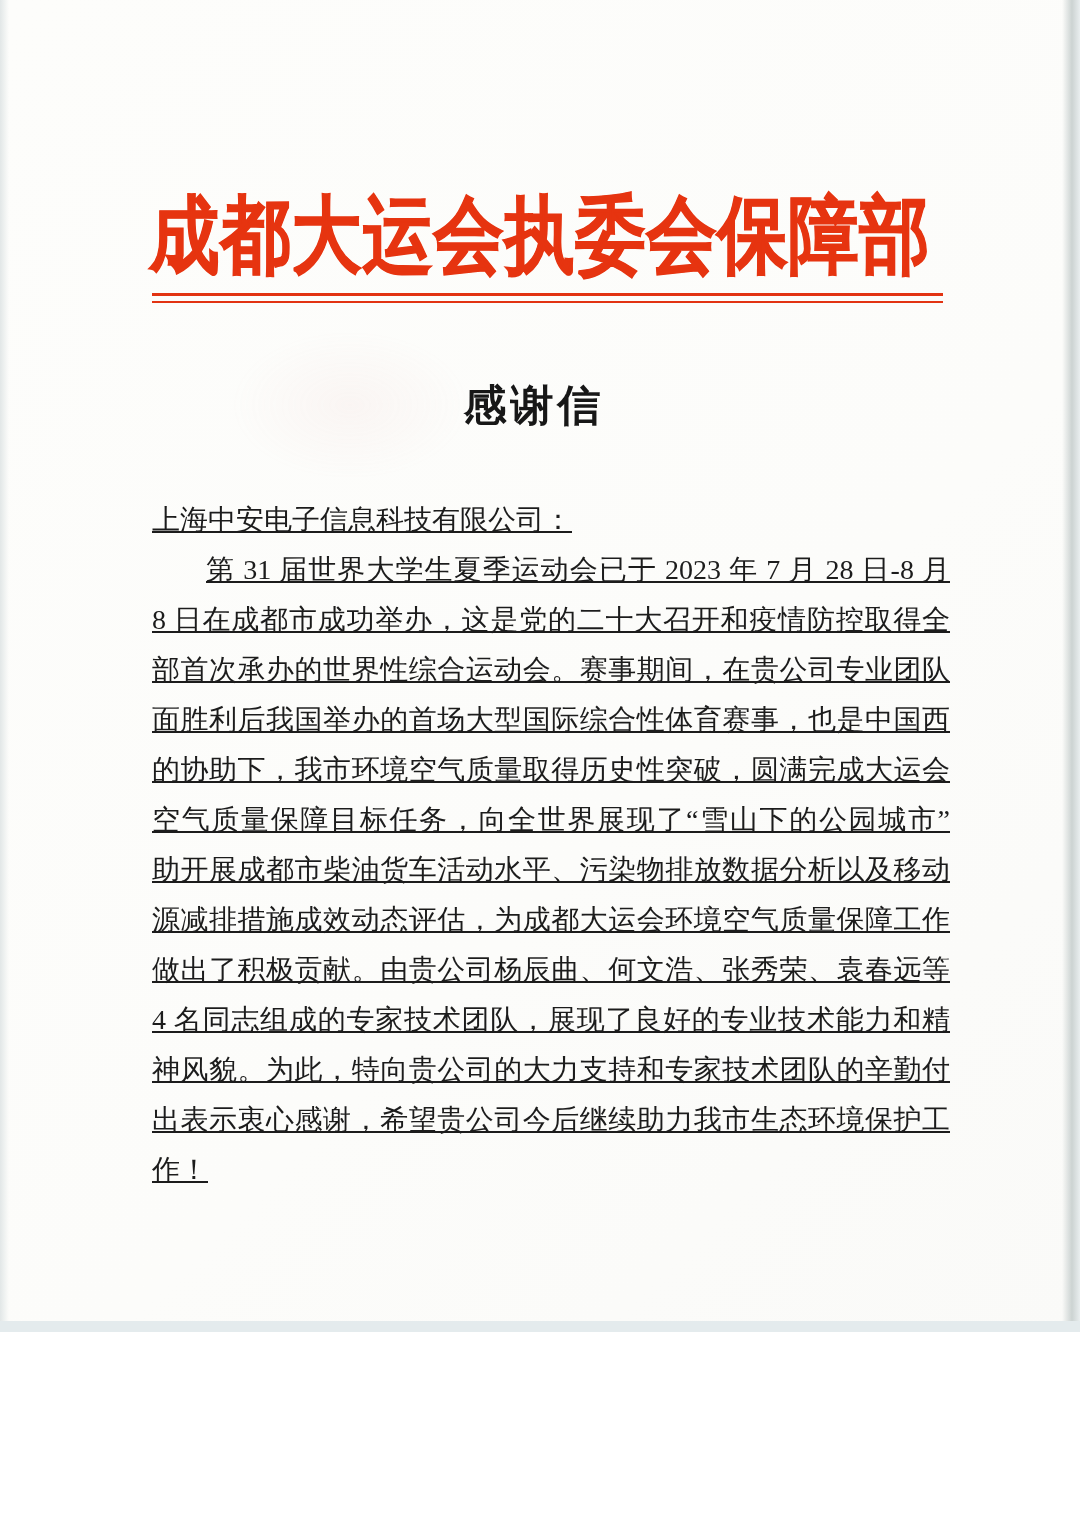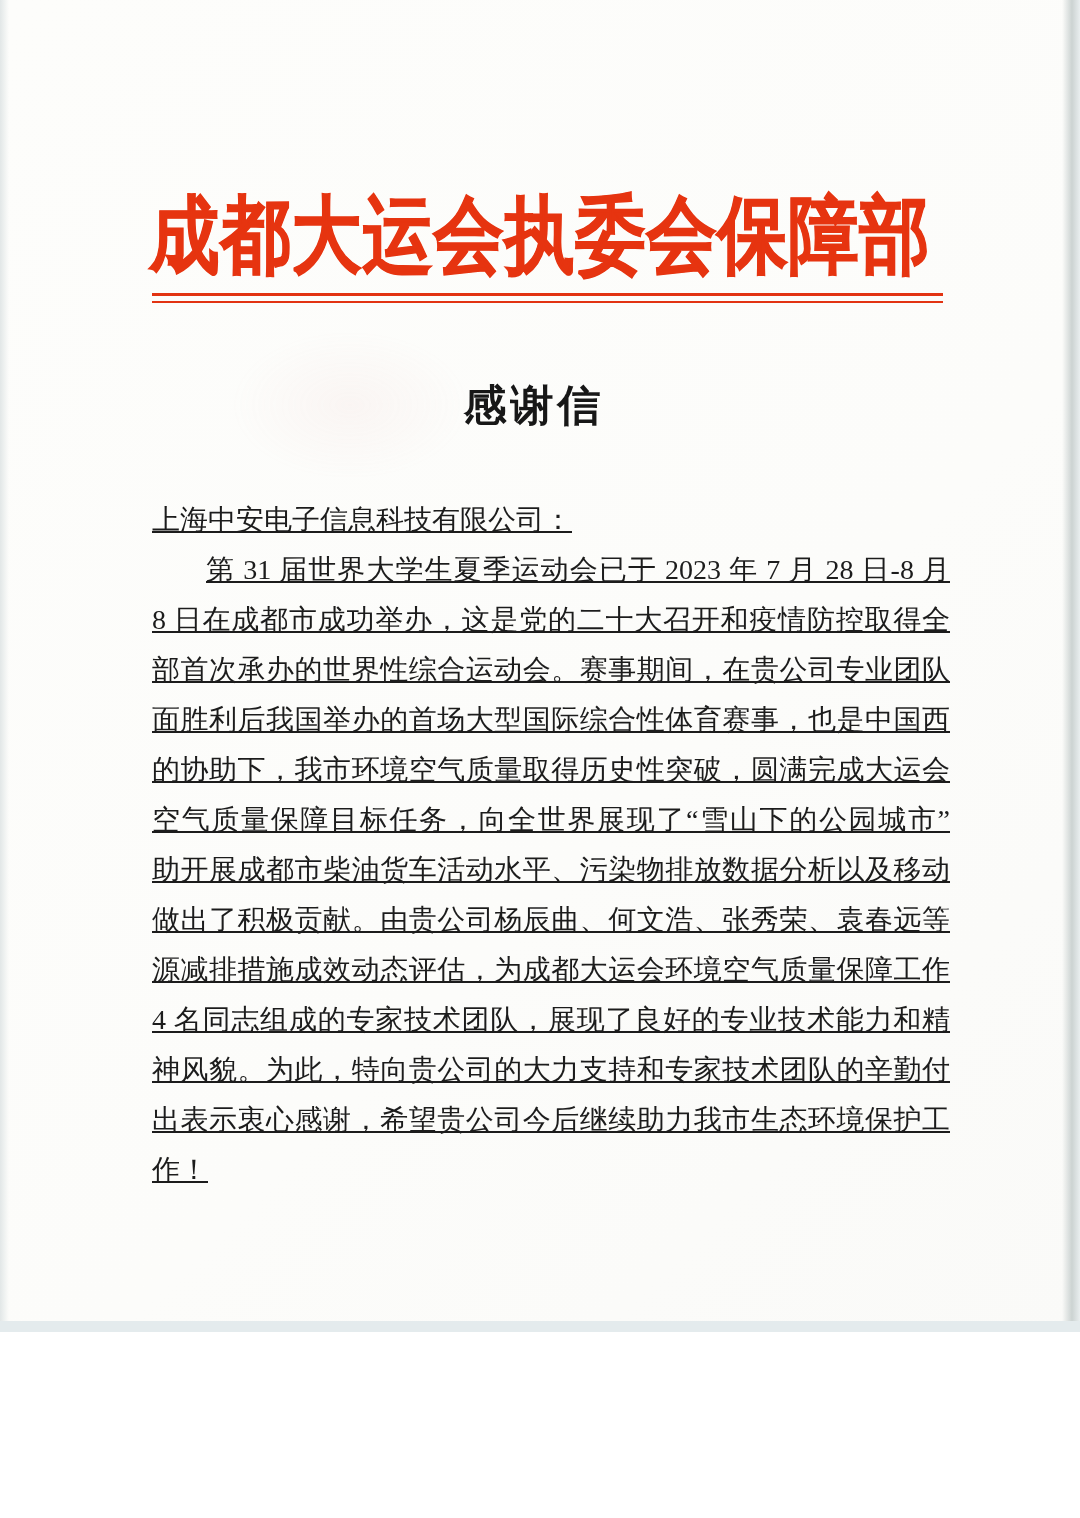--- a/index.html
+++ b/index.html
@@ -74,22 +74,22 @@
     <div class="ln-plain">上海中安电子信息科技有限公司：</div>
 
     <div class="ln indent">第 31 届世界大学生夏季运动会已于 2023 年 7 月 28 日-8 月</div>
     <div class="ln">8 日在成都市成功举办，这是党的二十大召开和疫情防控取得全</div>
     <div class="ln">部首次承办的世界性综合运动会。赛事期间，在贵公司专业团队</div>
     <div class="ln">面胜利后我国举办的首场大型国际综合性体育赛事，也是中国西</div>
     <div class="ln">的协助下，我市环境空气质量取得历史性突破，圆满完成大运会</div>
     <div class="ln">空气质量保障目标任务，向全世界展现了“雪山下的公园城市”</div>
 
     <div class="ln">助开展成都市柴油货车活动水平、污染物排放数据分析以及移动</div>
+    <div class="ln">源减排措施成效动态评估，为成都大运会环境空气质量保障工作</div>
     <div class="ln">做出了积极贡献。由贵公司杨辰曲、何文浩、张秀荣、袁春远等</div>
-    <div class="ln">源减排措施成效动态评估，为成都大运会环境空气质量保障工作</div>
     <div class="ln">4 名同志组成的专家技术团队，展现了良好的专业技术能力和精</div>
     <div class="ln">神风貌。为此，特向贵公司的大力支持和专家技术团队的辛勤付</div>
     <div class="ln">出表示衷心感谢，希望贵公司今后继续助力我市生态环境保护工</div>
     <div class="ln-plain">作！</div>
   </div>
 
   <div class="rule-bot-thin"></div>
   <div class="rule-bot-thick"></div>
 
   <div class="fold-line"></div>

